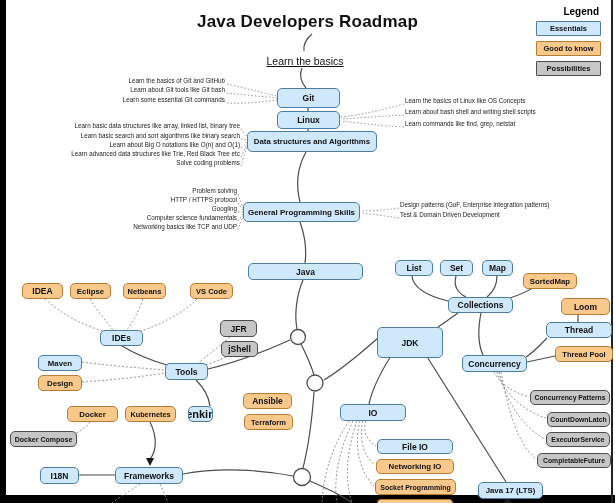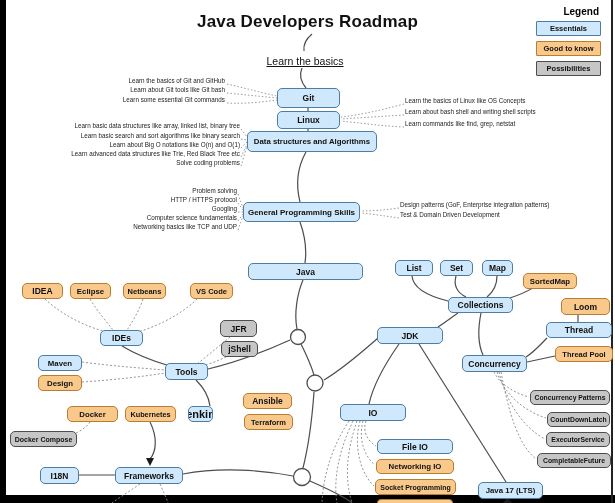--- a/index.html
+++ b/index.html
@@ -135,21 +135,21 @@
       <div class="node essential" style="left: 277px; top: 88px; width: 63px; height: 20px; font-size: 8.5px;">Git</div>
       <div class="node essential" style="left: 277px; top: 111px; width: 63px; height: 18px; font-size: 8.5px;">Linux</div>
       <div class="node essential" style="left: 247px; top: 131px; width: 130px; height: 21px; font-size: 7.8px;">Data structures and Algorithms</div>
       <div class="node essential" style="left: 243px; top: 202px; width: 117px; height: 20px; font-size: 8px;">General Programming Skills</div>
       <div class="node essential" style="left: 248px; top: 263px; width: 115px; height: 17px; font-size: 8.5px;">Java</div>
       <div class="node essential" style="left: 395px; top: 260px; width: 38px; height: 16px; font-size: 8.5px;">List</div>
       <div class="node essential" style="left: 440px; top: 260px; width: 33px; height: 16px; font-size: 8.5px;">Set</div>
       <div class="node essential" style="left: 482px; top: 260px; width: 31px; height: 16px; font-size: 8.5px;">Map</div>
       <div class="node good" style="left: 523px; top: 273px; width: 54px; height: 16px; font-size: 7.8px;">SortedMap</div>
       <div class="node essential" style="left: 448px; top: 297px; width: 65px; height: 16px; font-size: 8.5px;">Collections</div>
-      <div class="node essential" style="left: 377px; top: 327px; width: 66px; height: 17px; font-size: 8.5px;">JDK</div>
+      <div class="node essential" style="left: 377px; top: 327px; width: 66px; height: 31px; font-size: 8.5px;">JDK</div>
       <div class="node good" style="left: 553px; top: 298px; width: 49px; height: 17px; font-size: 8.5px; margin-left: 8px;">Loom</div>
       <div class="node essential" style="left: 546px; top: 322px; width: 66px; height: 16px; font-size: 8.5px;">Thread</div>
       <div class="node good" style="left: 555px; top: 346px; width: 58px; height: 16px; font-size: 7.5px;">Thread Pool</div>
       <div class="node essential" style="left: 462px; top: 355px; width: 65px; height: 17px; font-size: 8.5px;">Concurrency</div>
       <div class="node possibility" style="left: 530px; top: 390px; width: 80px; height: 15px; font-size: 6.8px;">Concurrency Patterns</div>
       <div class="node possibility" style="left: 547px; top: 412px; width: 63px; height: 15px; font-size: 6.8px;">CountDownLatch</div>
       <div class="node possibility" style="left: 546px; top: 432px; width: 64px; height: 15px; font-size: 6.8px;">ExecutorService</div>
       <div class="node possibility" style="left: 537px; top: 453px; width: 74px; height: 15px; font-size: 6.8px;">CompletableFuture</div>
       <div class="node essential" style="left: 478px; top: 482px; width: 65px; height: 17px; font-size: 7.8px;">Java 17 (LTS)</div>
       <div class="node essential" style="left: 340px; top: 404px; width: 66px; height: 17px; font-size: 8.5px;">IO</div>

